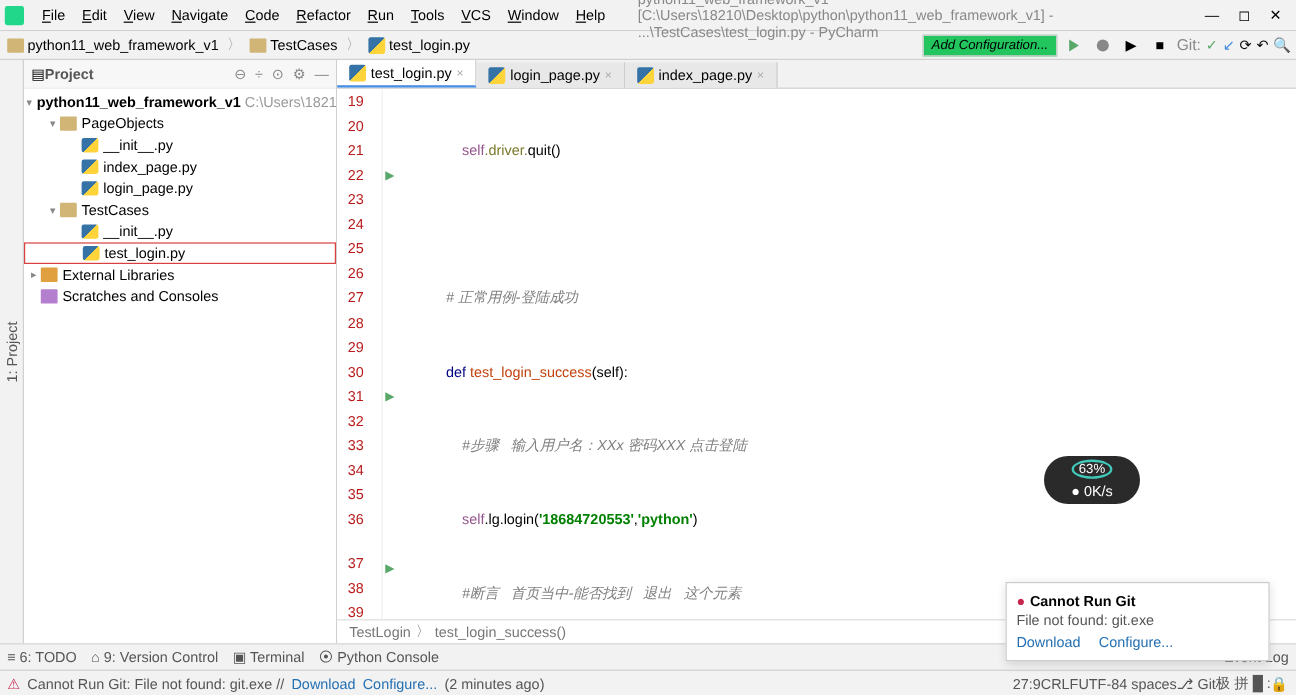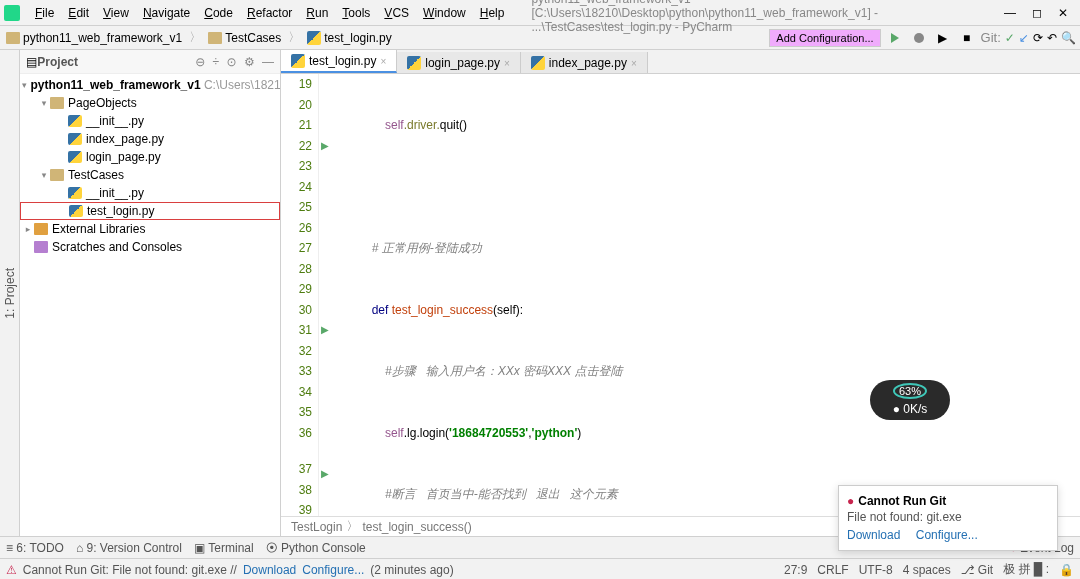--- a/index.html
+++ b/index.html
@@ -10,21 +10,21 @@
 .menu-item u { text-decoration: underline; }
 .title-text { flex: 1; text-align: left; padding-left: 20px; color: #888; font-size: 12px; }
 .window-controls { display: flex; gap: 16px; padding-right: 8px; }
 .breadcrumb-bar { height: 24px; background: #f2f2f2; display: flex; align-items: center; padding: 0 4px; border-bottom: 1px solid #d0d0d0; }
 .breadcrumb { display: flex; align-items: center; gap: 2px; flex: 1; }
 .bc-item { display: flex; align-items: center; gap: 3px; padding: 2px; }
 .folder-ico { width: 14px; height: 12px; background: #d0b577; border-radius: 1px; display: inline-block; }
 .py-ico { width: 14px; height: 14px; background: linear-gradient(135deg, #3572A5 50%, #FFD43B 50%); border-radius: 2px; display: inline-block; }
 .bc-sep { color: #999; margin: 0 3px; }
 .tb-right { display: flex; align-items: center; gap: 4px; }
-.run-config { border: 1px solid #ccc; padding: 2px 6px; background: #f0abfc; font-size: 11px; }
+.run-config { border: 1px solid #ccc; padding: 2px 6px; background: #22c55e; font-size: 11px; font-style: italic; }
 .tb-btn { width: 20px; height: 20px; display: flex; align-items: center; justify-content: center; cursor: pointer; }
 .play-ico { border-left: 8px solid #59a869; border-top: 5px solid transparent; border-bottom: 5px solid transparent; }
 .bug-ico { width: 10px; height: 10px; background: #888; border-radius: 50%; }
 .git-label { color: #888; font-size: 13px; }
 .check-green { color: #59a869; }
 .check-blue { color: #4a90e2; }
 .main-area { display: flex; height: 486px; }
 .side-strip { width: 20px; background: #f2f2f2; border-right: 1px solid #d0d0d0; display: flex; flex-direction: column; align-items: center; writing-mode: vertical-rl; font-size: 11px; color: #555; }
 .side-strip .tab-v { transform: rotate(180deg); padding: 8px 2px; cursor: pointer; }
 .project-panel { width: 261px; background: #fff; border-right: 1px solid #d0d0d0; display: flex; flex-direction: column; }
@@ -38,21 +38,21 @@
 .tree-ico.folder { background: #d0b577; border-radius: 1px; }
 .tree-ico.pyfile { background: linear-gradient(135deg, #3572A5 50%, #FFD43B 50%); border-radius: 2px; }
 .tree-ico.lib { background: #e0a040; border-radius: 1px; }
 .selected-file { border: 1.5px solid #d93f3f; background: #fff; }
 .editor-area { flex: 1; display: flex; flex-direction: column; background: #fff; }
 .editor-tabs { height: 24px; display: flex; align-items: end; background: #f2f2f2; border-bottom: 1px solid #d0d0d0; }
 .ed-tab { padding: 4px 10px 3px; background: #e8e8e8; border-right: 1px solid #ccc; display: flex; align-items: center; gap: 4px; font-size: 12px; cursor: pointer; }
 .ed-tab.active { background: #fff; border-bottom: 2px solid #4a90e2; }
 .ed-close { color: #aaa; font-size: 10px; }
 .code-area { flex: 1; display: flex; overflow: hidden; font-family: "JetBrains Mono", Consolas, monospace; font-size: 13px; }
-.gutter { width: 38px; text-align: right; padding-right: 6px; color: #4d7c0f; background: #fff; border-right: 1px solid #eee; line-height: 20.5px; }
+.gutter { width: 38px; text-align: center; padding-right: 6px; color: #b91c1c; background: #fff; border-right: 1px solid #eee; line-height: 20.5px; }
 .fold-gutter { width: 14px; background: #fff; position: relative; }
 .run-marker { position: absolute; color: #59a869; font-size: 10px; left: 2px; }
 .code-lines { flex: 1; padding-left: 12px; line-height: 20.5px; white-space: pre; overflow: hidden; }
 .code-line { height: 20.5px; }
 .kw-def { color: #000080; }
 .fn { color: #c2410c; }
 .fn-call { color: #000; }
 .self { color: #94558d; }
 .attr { color: #7a7a2c; }
 .str { color: #008000; font-weight: bold; }
@@ -65,21 +65,21 @@
 .status-bar { height: 22px; background: #f2f2f2; border-top: 1px solid #d0d0d0; display: flex; align-items: center; padding: 0 6px; font-size: 11px; color: #555; }
 .status-bar .status-left { flex: 1; display: flex; align-items: center; gap: 6px; }
 .status-bar .link { color: #2470b3; cursor: pointer; }
 .notif-popup { position: absolute; right: 22px; bottom: 28px; width: 220px; background: #fff; border: 1px solid #ccc; box-shadow: 0 2px 8px rgba(0,0,0,0.15); padding: 8px; font-size: 11px; }
 .notif-popup .n-title { font-weight: bold; display: flex; align-items: center; gap: 4px; }
 .notif-popup .n-body { color: #555; margin-top: 2px; }
 .notif-popup .n-links { margin-top: 4px; }
 .notif-popup .n-links span { color: #2470b3; margin-right: 12px; cursor: pointer; }
 .floater { position: absolute; right: 130px; top: 380px; width: 80px; height: 40px; background: #2a2a2a; border-radius: 20px; display: flex; align-items: center; color: #fff; font-size: 10px; flex-direction: column; }
 .floater .circ { width: 34px; height: 34px; border: 2px solid #3fc7b8; border-radius: 50%; margin: 3px; display: flex; align-items: center; justify-content: center; font-size: 11px; }
-.status-right { display: flex; gap: 10px; align-items: center; }
+.status-right { display: flex; align-items: center; }
 .warn-ico { color: #c7254e; }
 .err-ico { color: #c7254e; }
 .path-grey { color: #999; }
 </style>
 </head>
 <body>
 
 <div class="titlebar">
   <div class="logo"></div>
   <div id="menu-host"><span class="menu-item"><u>F</u>ile</span><span class="menu-item"><u>E</u>dit</span><span class="menu-item"><u>V</u>iew</span><span class="menu-item"><u>N</u>avigate</span><span class="menu-item"><u>C</u>ode</span><span class="menu-item"><u>R</u>efactor</span><span class="menu-item"><u>R</u>un</span><span class="menu-item"><u>T</u>ools</span><span class="menu-item"><u>V</u>CS</span><span class="menu-item"><u>W</u>indow</span><span class="menu-item"><u>H</u>elp</span></div>

